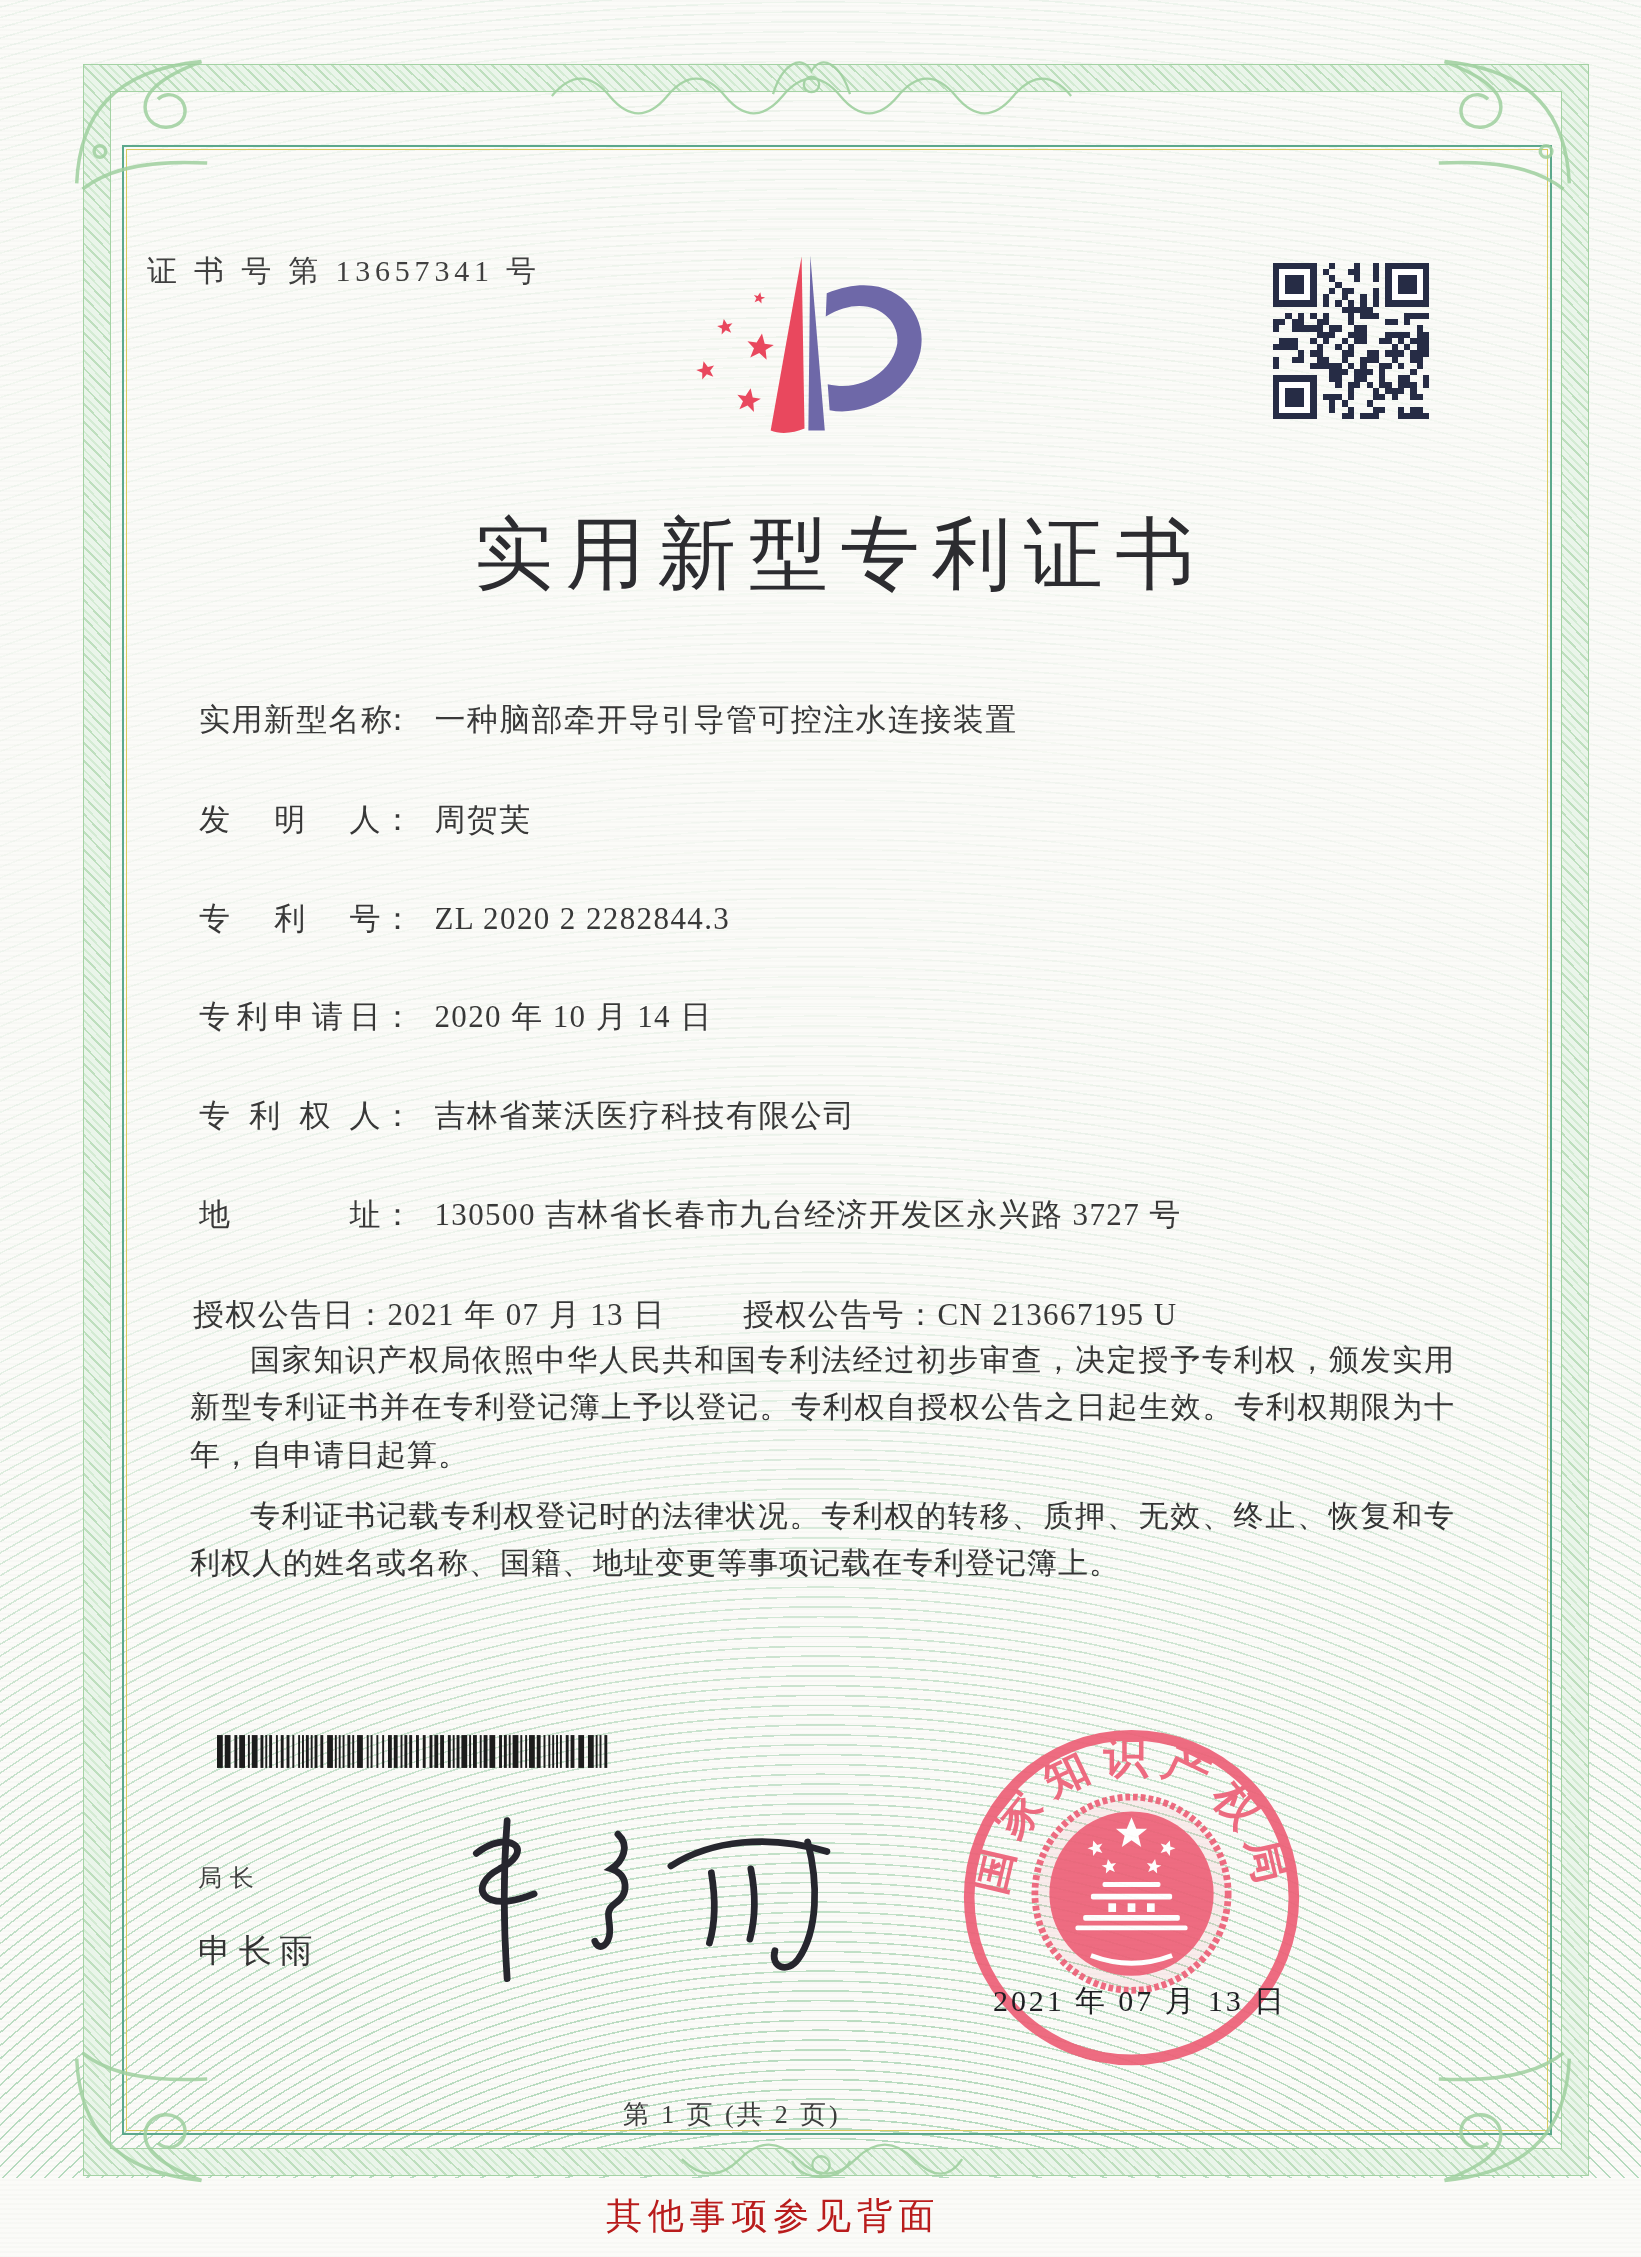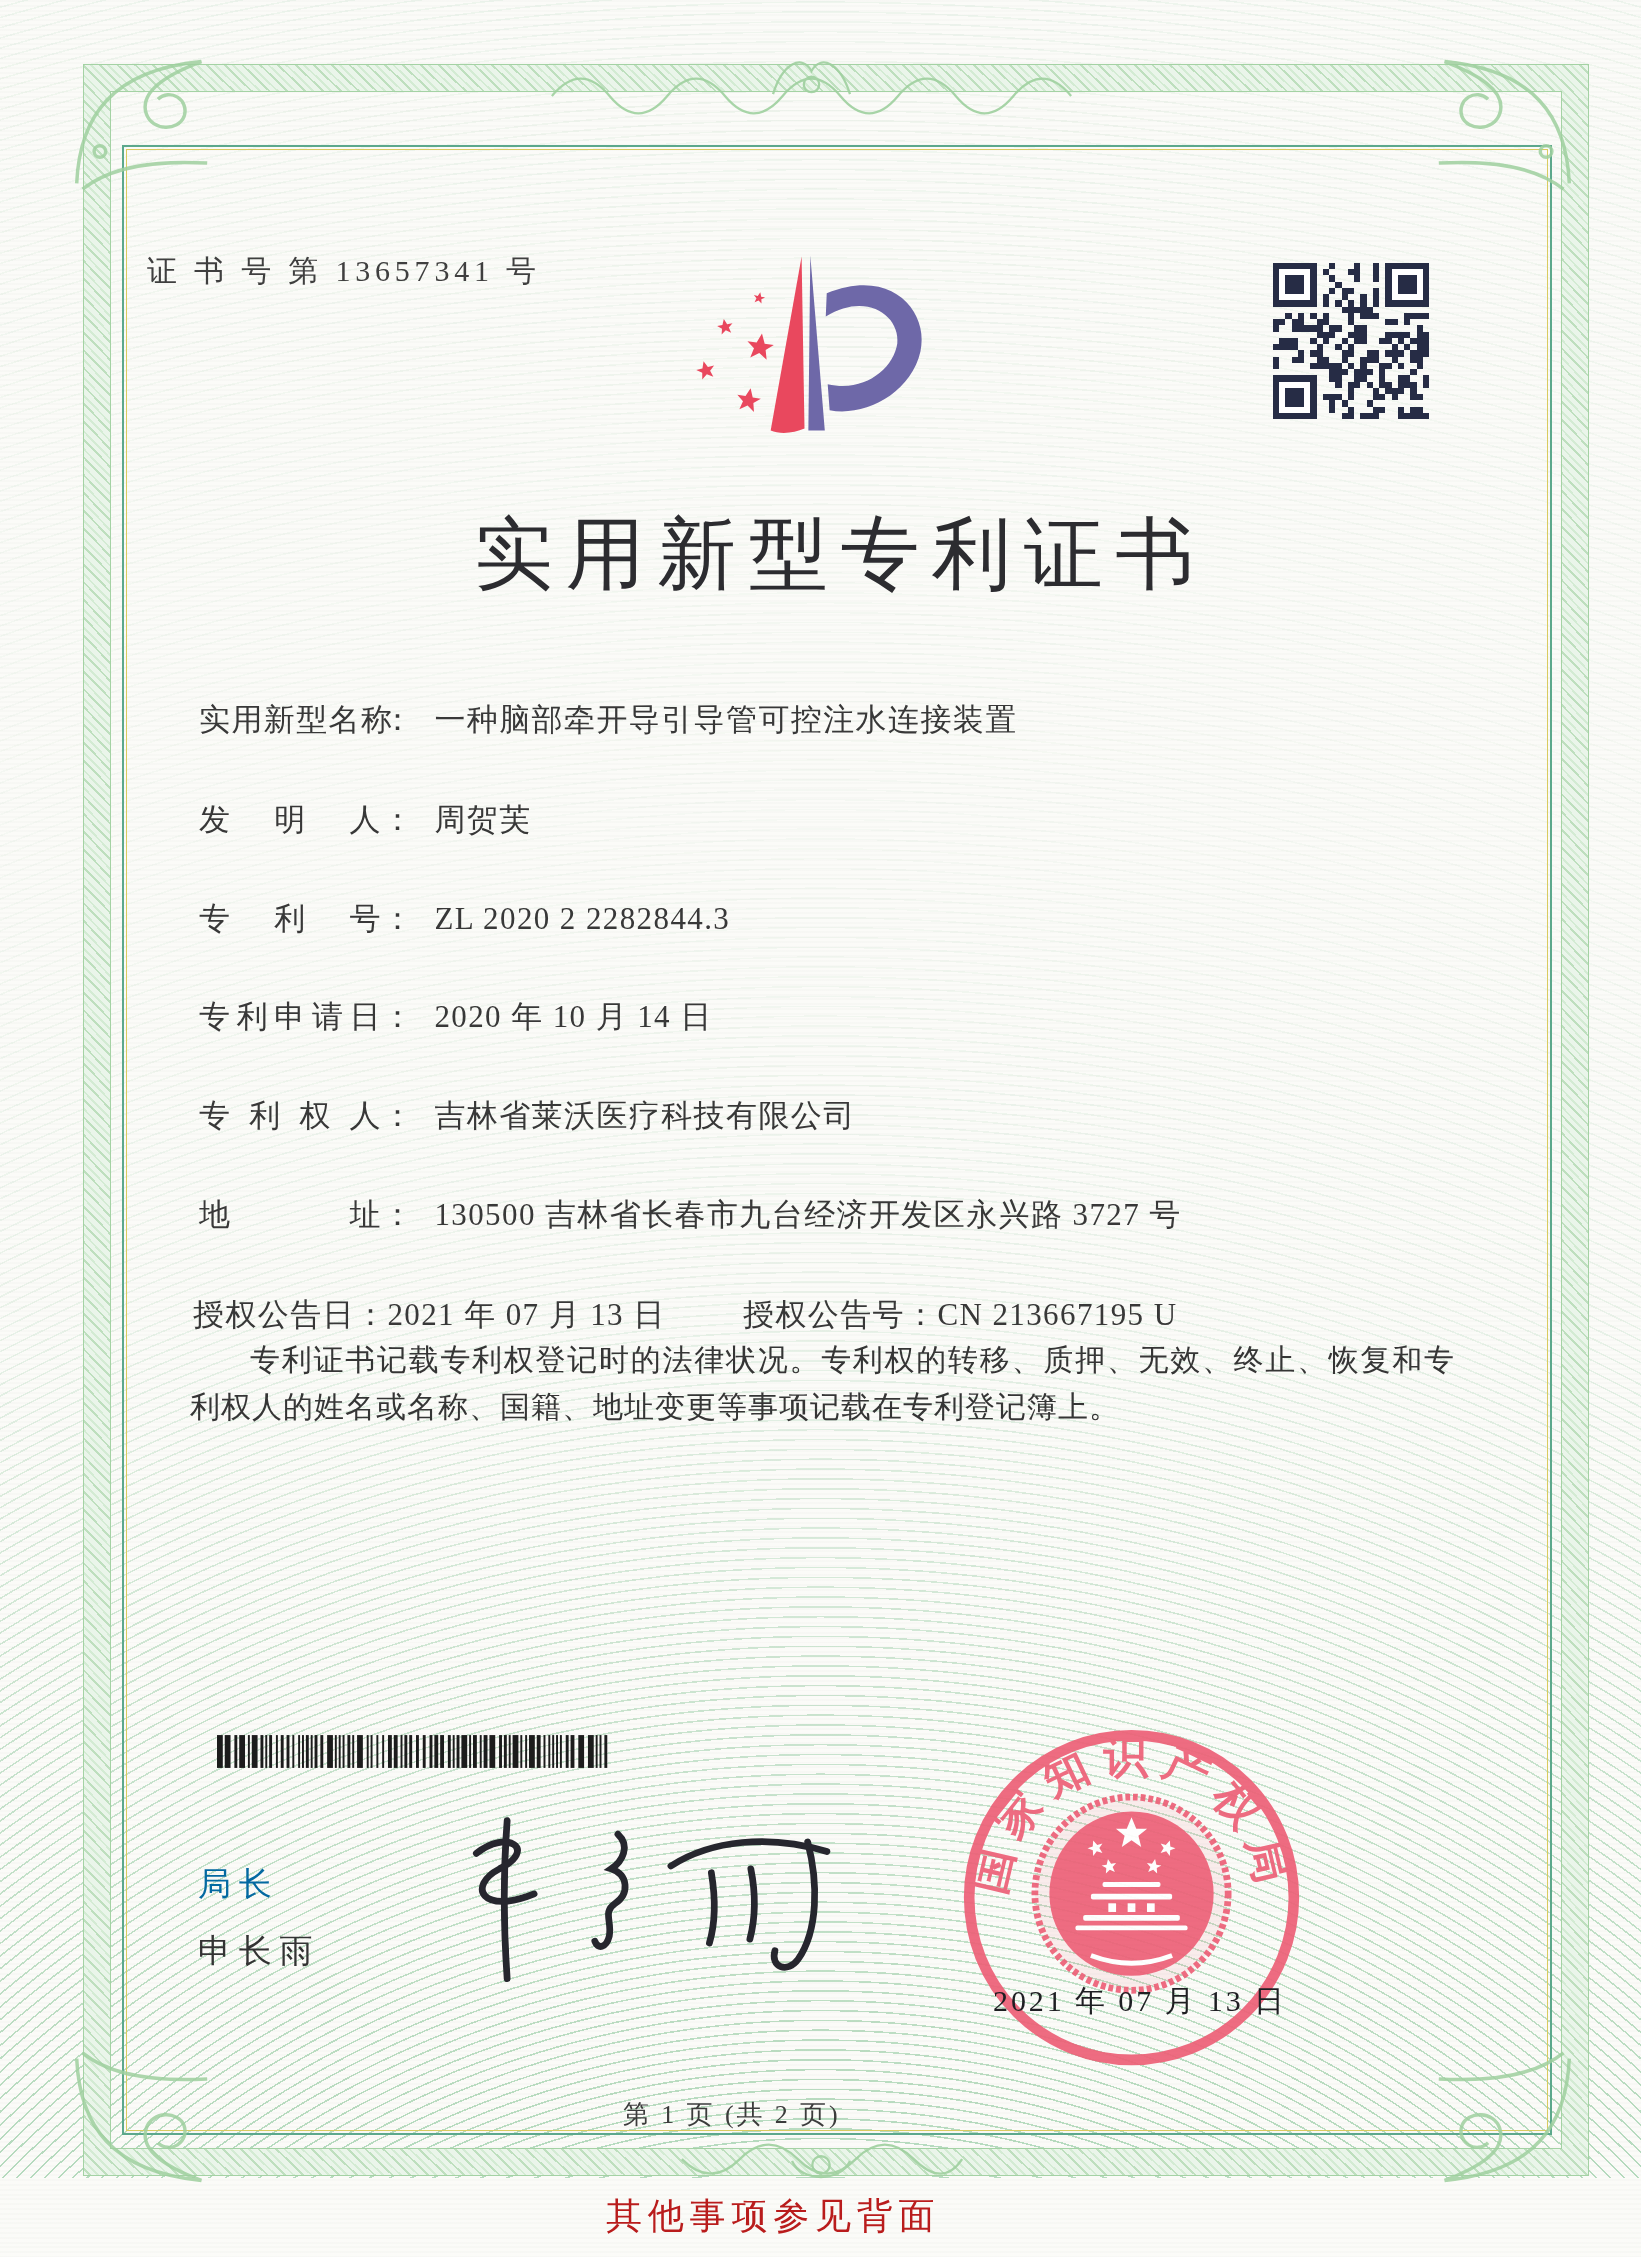--- a/index.html
+++ b/index.html
@@ -50,21 +50,21 @@
   .fvalue{margin-left:20px;}
   .grant-row{position:absolute;left:193px;top:1294px;font-size:31px;letter-spacing:1.4px;color:#383838;white-space:nowrap;}
   .grant-no{position:absolute;left:743px;top:1294px;font-size:31px;letter-spacing:1.4px;color:#383838;white-space:nowrap;}
   .paragraphs{
     position:absolute;left:190px;top:1336px;width:1265px;
     font-size:30px;line-height:1.58;letter-spacing:1px;color:#353535;
     text-align:justify;
   }
   .paragraphs p{margin:0 0 13.5px 0;text-indent:2em;}
   .barcode-wrap{position:absolute;left:217px;top:1735px;width:398px;height:33px;}
-  .director-title{left:198px;top:1862px;font-size:33px;letter-spacing:7.7px;color:#0369a1;}
+  .director-title{left:198px;top:1862px;font-size:24px;letter-spacing:7.7px;color:#404040;}
   .director-name{left:198px;top:1929px;font-size:33px;letter-spacing:7.7px;color:#333;}
   .signature{position:absolute;left:439px;top:1813px;}
   .seal{position:absolute;left:946px;top:1712px;opacity:.92;}
   .seal-date{left:993px;top:1981px;font-size:30px;letter-spacing:2.9px;color:#1e1e22;z-index:5;}
   .page-footer{left:623px;top:2097px;font-size:26px;letter-spacing:2.9px;color:#3c3c3c;}
   .back-note{left:606px;top:2192px;font-size:36px;letter-spacing:5.8px;color:#b91c1c;}
   .qr-wrap{position:absolute;left:1273px;top:263px;width:156px;height:156px;}
   .logo-wrap{position:absolute;left:674px;top:241px;}
 </style>
 </head>
@@ -372,20 +372,21 @@
 </div>
 
 <div class="grant-row">
   <span>授权公告日：</span><span>2021 年 07 月 13 日</span>
 </div>
 <div class="grant-no">
   <span>授权公告号：</span><span>CN 213667195 U</span>
 </div>
 
 <div class="paragraphs">
+  <p>国家知识产权局依照中华人民共和国专利法经过初步审查，决定授予专利权，颁发实用新型专利证书并在专利登记簿上予以登记。专利权自授权公告之日起生效。专利权期限为十年，自申请日起算。</p>
   <p>专利证书记载专利权登记时的法律状况。专利权的转移、质押、无效、终止、恢复和专利权人的姓名或名称、国籍、地址变更等事项记载在专利登记簿上。</p>
 </div>
 
 <div class="barcode-wrap">
   <svg id="barcode-svg" width="398" height="33" viewBox="0 0 412 34">
       <rect x="0" y="0" width="6" height="34" fill="#1c1c1c"></rect>
       <rect x="8" y="0" width="6" height="34" fill="#1c1c1c"></rect>
       <rect x="18" y="0" width="3" height="34" fill="#1c1c1c"></rect>
       <rect x="23" y="0" width="6" height="34" fill="#1c1c1c"></rect>
       <rect x="32" y="0" width="2" height="34" fill="#1c1c1c"></rect>

